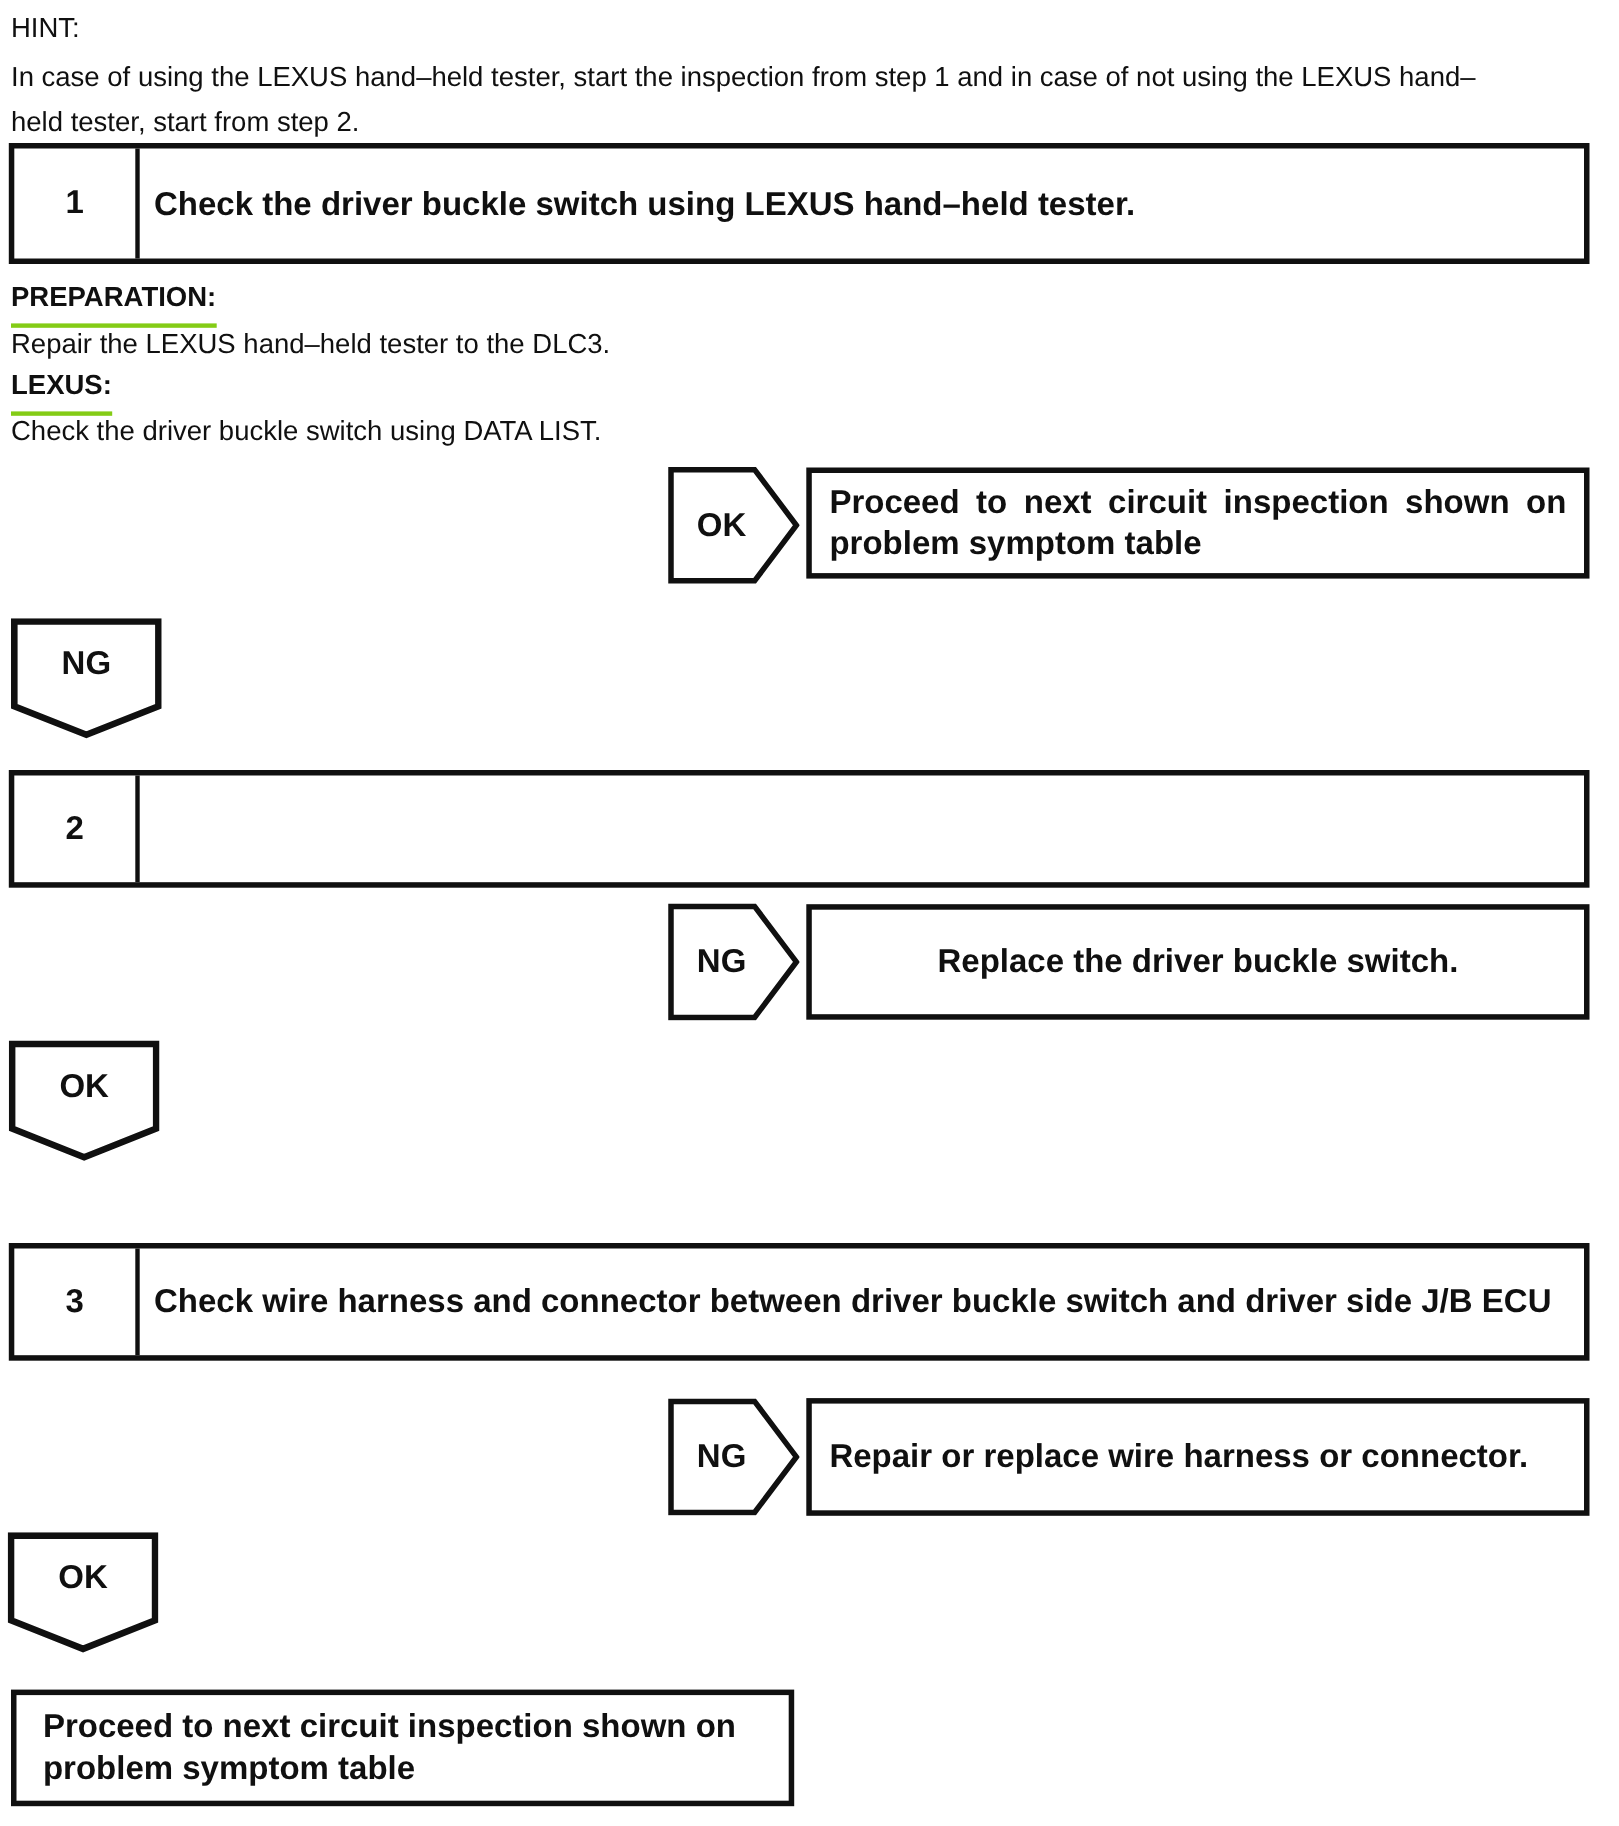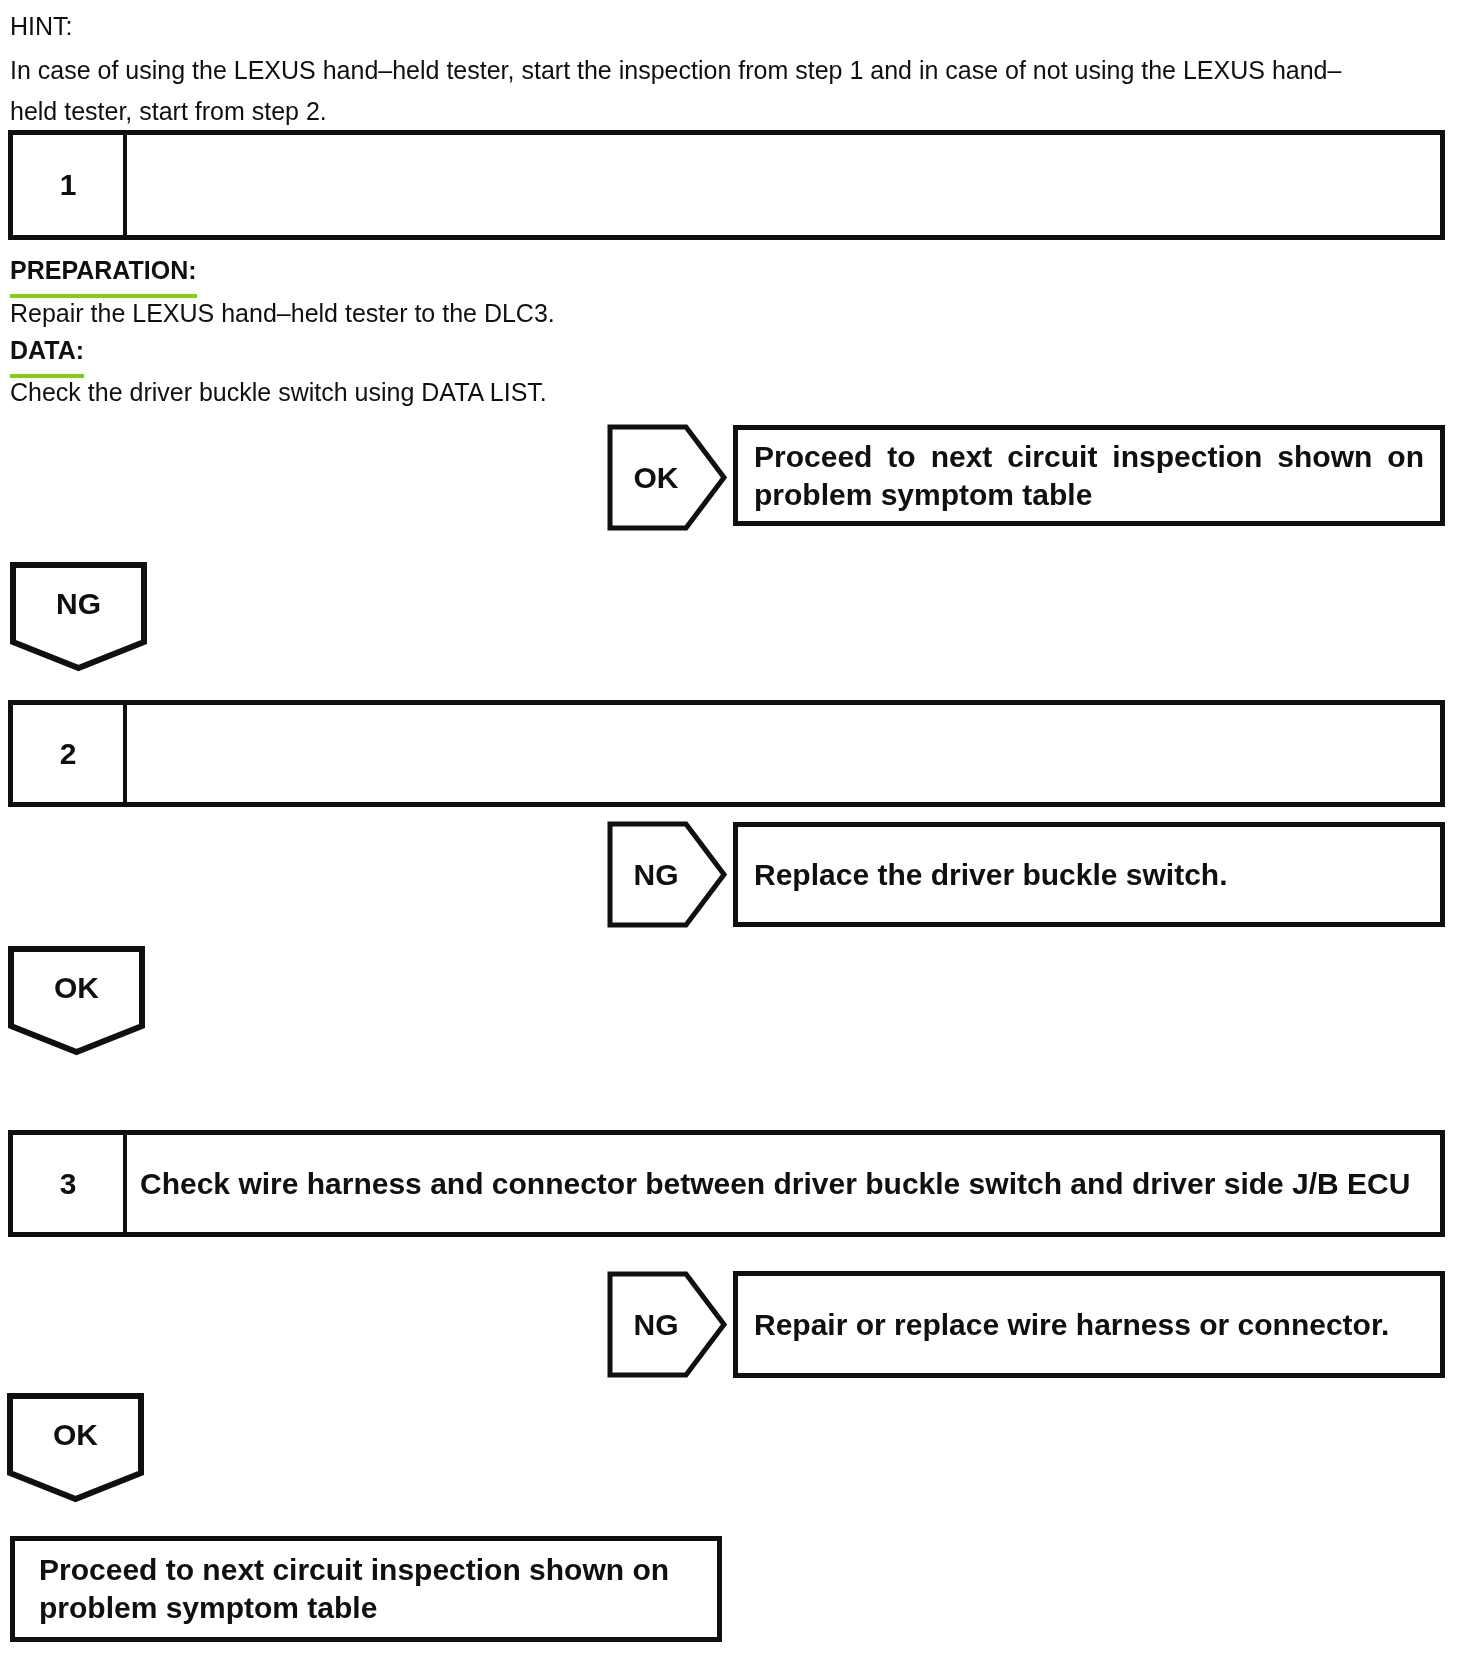--- a/index.html
+++ b/index.html
@@ -63,28 +63,29 @@
   }
 </style>
 </head>
 <body>
 
 <div class="abs txt" style="left:10px; top:6px;">HINT:</div>
 <div class="abs txt" style="left:10px; top:50px; width:1372px;">In case of using the LEXUS hand–held tester, start the inspection from step 1 and in case of not using the LEXUS hand–held tester, start from step 2.</div>
 
 <div class="stepbox" style="top:130px; height:110px;">
   <div class="stepnum">1</div>
+  <div class="steptitle">Check the driver buckle switch using LEXUS hand–held tester.</div>
 </div>
 
 <div class="abs txt b" style="left:10px; top:250px;">
   <span class="underlined">PREPARATION:</span>
 </div>
 <div class="abs txt" style="left:10px; top:293px;">Repair the LEXUS hand–held tester to the DLC3.</div>
 <div class="abs txt b" style="left:10px; top:330px;">
-  <span class="underlined">DATA:</span>
+  <span class="underlined">LEXUS:</span>
 </div>
 <div class="abs txt" style="left:10px; top:372px;">Check the driver buckle switch using DATA LIST.</div>
 
 <div class="arrow-wrap" style="left:607px; top:424px;">
   <svg width="120" height="107" viewBox="0 0 120 107">
     <polygon points="3,3 79,3 117,53.5 79,104 3,104" fill="#ffffff" stroke="#101010" stroke-width="5" stroke-linejoin="miter"></polygon>
   </svg>
   <span class="arrow-label">OK</span>
 </div>
 <div class="resultbox" style="left:733px; top:425px; width:712px; height:101px;">
@@ -102,21 +103,21 @@
 <div class="stepbox" style="top:700px; height:107px;">
   <div class="stepnum">2</div>
 </div>
 
 <div class="arrow-wrap" style="left:607px; top:821px;">
   <svg width="120" height="107" viewBox="0 0 120 107">
     <polygon points="3,3 79,3 117,53.5 79,104 3,104" fill="#ffffff" stroke="#101010" stroke-width="5" stroke-linejoin="miter"></polygon>
   </svg>
   <span class="arrow-label">NG</span>
 </div>
-<div class="resultbox" style="left:733px; top:822px; width:712px; height:105px;">
+<div class="resultbox" style="left:733px; top:822px; width:712px; height:105px;text-align:center;">
   <span>Replace the driver buckle switch.</span>
 </div>
 
 <div class="shield-wrap" style="left:8px; top:946px;">
   <svg width="137" height="110" viewBox="0 0 137 110">
     <polygon points="3,3 134,3 134,80 68.5,106 3,80" fill="#ffffff" stroke="#101010" stroke-width="6" stroke-linejoin="miter"></polygon>
   </svg>
   <span class="shield-label">OK</span>
 </div>
 

